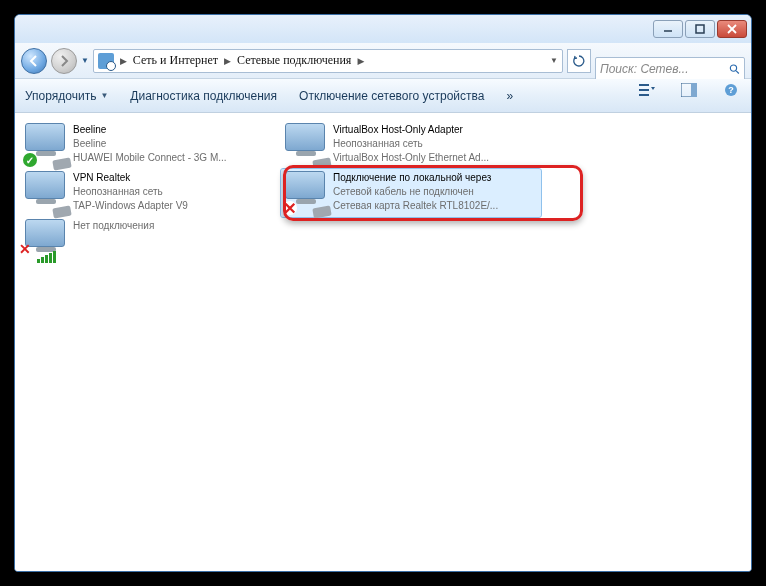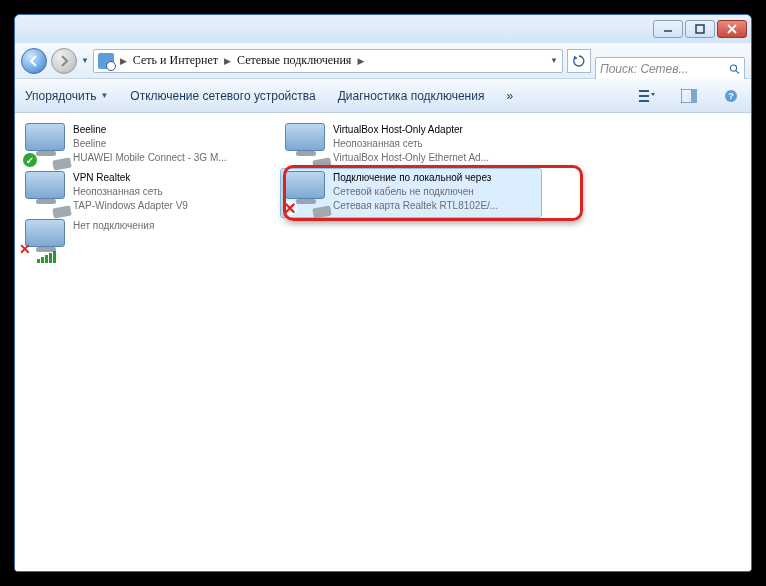--- a/index.html
+++ b/index.html
@@ -22,21 +22,21 @@
 .addressbar .sep { color: #555; font-size: 9px; }
 .addr-icon { width: 16px; height: 16px; background: #5e9ed6; border-radius: 2px; position: relative; }
 .addr-icon::after { content:""; position:absolute; width:8px; height:8px; background:#fff; border-radius:50%; bottom:-2px; right:-2px; border:1px solid #2a5a8a;}
 .addressbar .downdrop { margin-left: auto; cursor:pointer; }
 .refresh { width:24px; height:24px; border-left:1px solid #a8bdd4; border-top:1px solid #a8bdd4; border-bottom:1px solid #a8bdd4; background:#fff; display:flex; align-items:center; justify-content:center; cursor:pointer;}
 .searchbox { width: 150px; height: 24px; background: #fff; border: 1px solid #a8bdd4; border-radius: 2px; display: flex; align-items: center; padding: 0 4px; font-size: 12px; color: #888; gap:4px;margin-top:17px;}
 .searchbox input { border: none; outline: none; width: 100%; font-size: 12px; color:#111;}
 .searchbox input::placeholder { color: #888; font-style: italic; }
 
 
-.toolbar { height: 34px; background: linear-gradient(#f7fbff,#e6f0fa 50%,#d8e7f6); border-bottom: 1px solid #c0d0e0; display: flex; align-items: center; padding: 0 8px; gap: 18px; font-size: 12px; color: #1a3a5a; }
+.toolbar { height: 34px; background: linear-gradient(#f7fbff,#e6f0fa 50%,#d8e7f6); border-bottom: 1px solid #c0d0e0; display: flex; padding: 0 8px; gap: 18px; font-size: 12px; color: #1a3a5a; }
 .tbitem { display: flex; align-items: center; gap: 4px; cursor: pointer; padding: 4px 2px; }
 .tbitem .caret { font-size: 8px; color: #3a5a7a; }
 .toolbar .spacer { flex: 1; }
 .tbicon { width: 24px; height: 22px; border: 1px solid transparent; border-radius: 2px; display:flex; align-items:center; justify-content:center; cursor:pointer; color:#2a5a8a; }
 
 
 .content { flex: 1; background: #fff; padding: 8px 6px; overflow: auto; position: relative; }
 .grid { display: flex; flex-wrap: wrap; align-content: flex-start; }
 .item { width: 260px; height: 48px; display: flex; align-items: flex-start; padding: 2px 4px; gap: 6px; cursor: pointer; position: relative; }
 .item .icon { width: 42px; height: 42px; flex-shrink: 0; position: relative; }
@@ -121,24 +121,24 @@
         </svg>
     </div>
   </div>
 
   <div class="toolbar">
     <div class="tbitem">
         <span>Упорядочить</span>
         <span class="caret">▼</span>
       </div>
     <div class="tbitem">
+        <span>Диагностика подключения</span>
+      </div>
+    <div class="tbitem">
         <span>Отключение сетевого устройства</span>
-      </div>
-    <div class="tbitem">
-        <span>Диагностика подключения</span>
       </div>
     <div class="tbitem">
         <span>»</span>
       </div>
     <div class="spacer"></div>
     <div class="tbicon">
         <svg width="16" height="14" viewBox="0 0 16 14">
           <rect x="0" y="1" width="10" height="2" fill="#2a5a8a"></rect>
           <rect x="0" y="6" width="10" height="2" fill="#2a5a8a"></rect>
           <rect x="0" y="11" width="10" height="2" fill="#2a5a8a"></rect>

